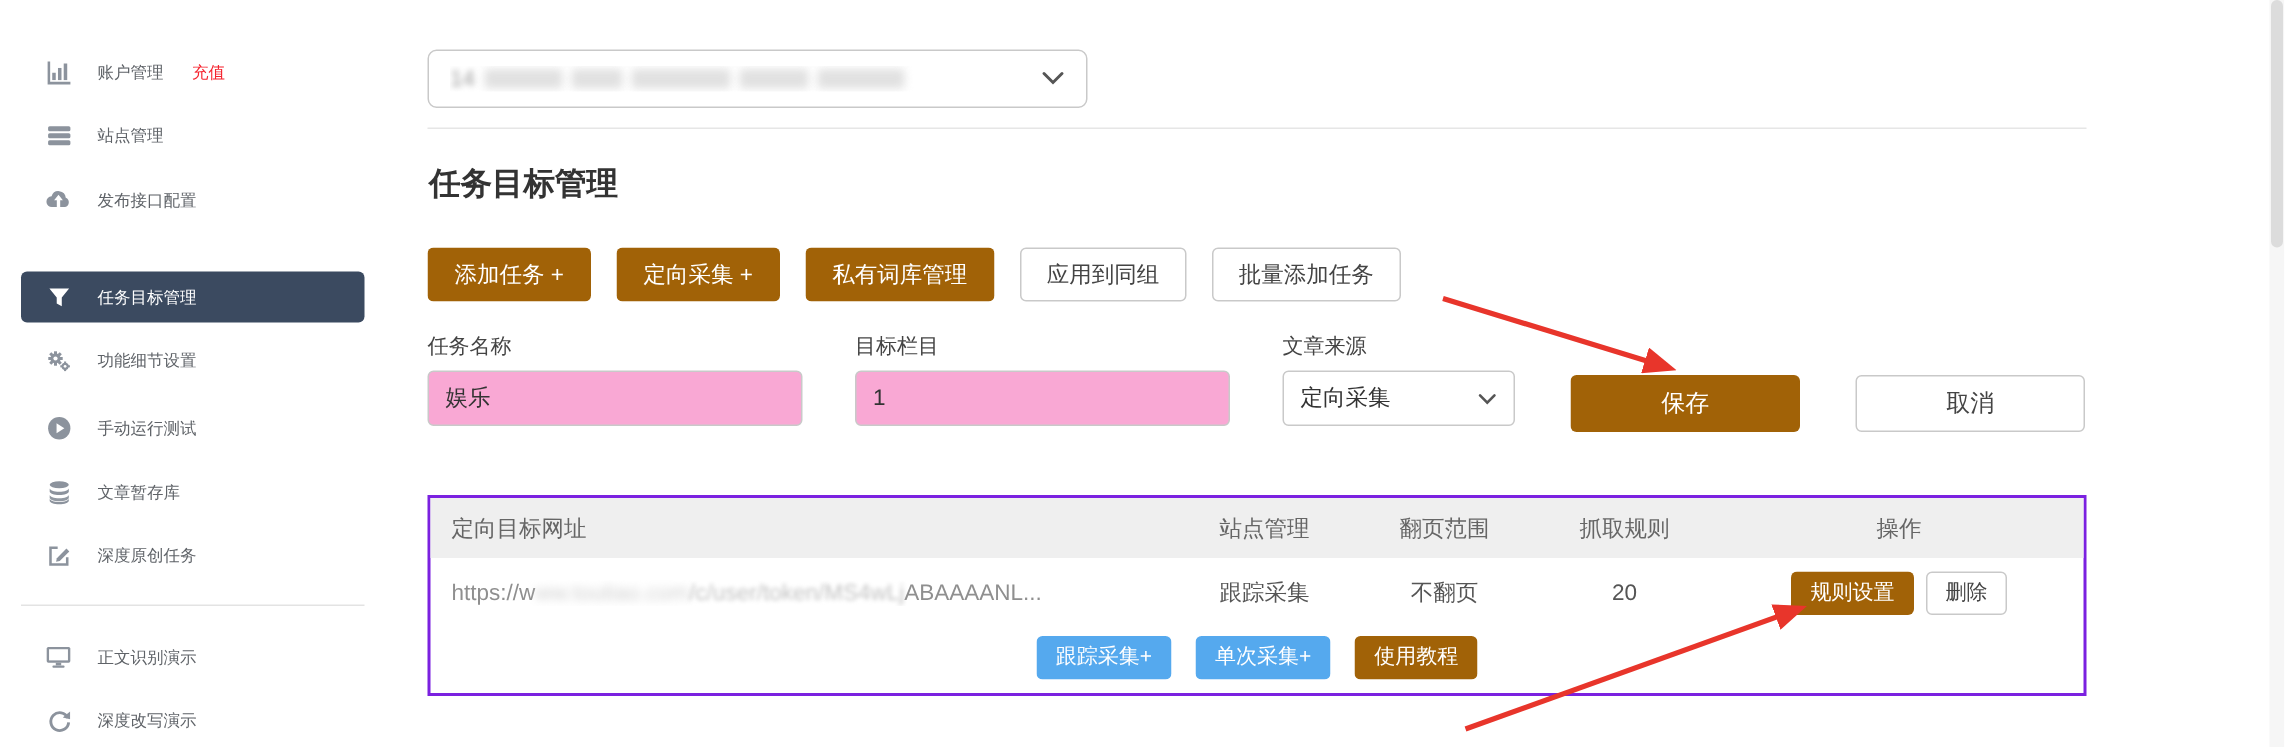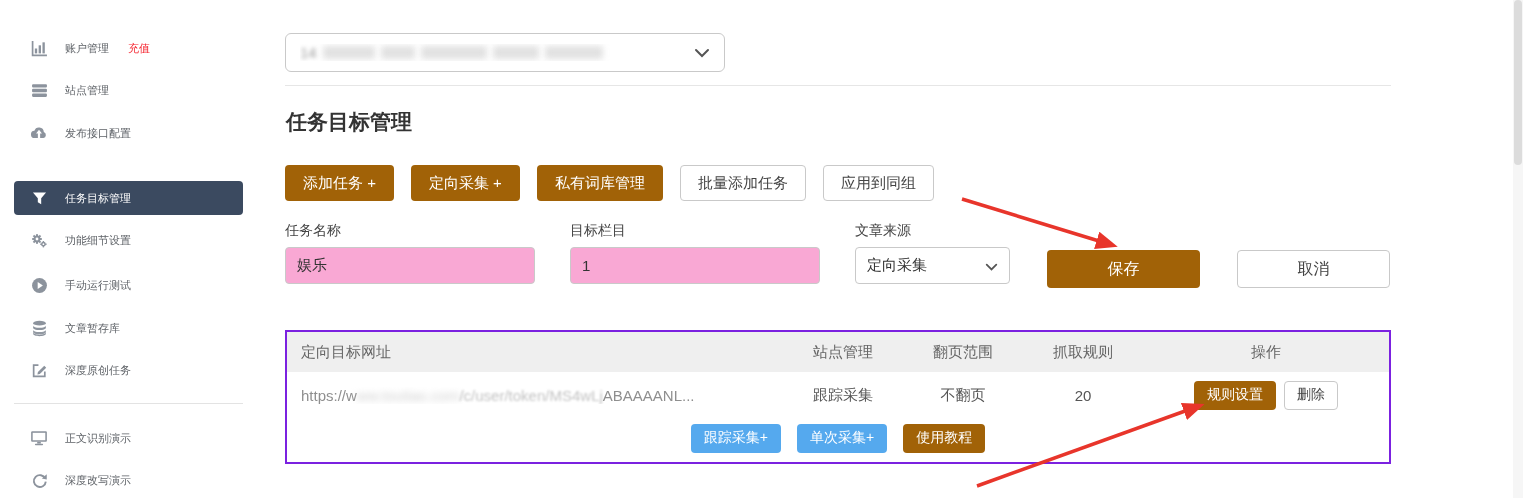--- a/index.html
+++ b/index.html
@@ -212,22 +212,22 @@
     </span>
   </div>
   <div class="hr-top"></div>
 
   <h1 class="page-title">任务目标管理</h1>
 
   <div class="toolbar">
     <button class="btn btn-green">添加任务 +</button>
     <button class="btn btn-green">定向采集 +</button>
     <button class="btn btn-green">私有词库管理</button>
+    <button class="btn btn-plain">应用到同组</button>
     <button class="btn btn-plain">批量添加任务</button>
-    <button class="btn btn-plain">应用到同组</button>
   </div>
 
   <div class="field f1">
     <label>任务名称</label>
     <input type="text" value="娱乐" style="">
   </div>
   <div class="field f2">
     <label>目标栏目</label>
     <input type="text" value="1" style="">
   </div>

